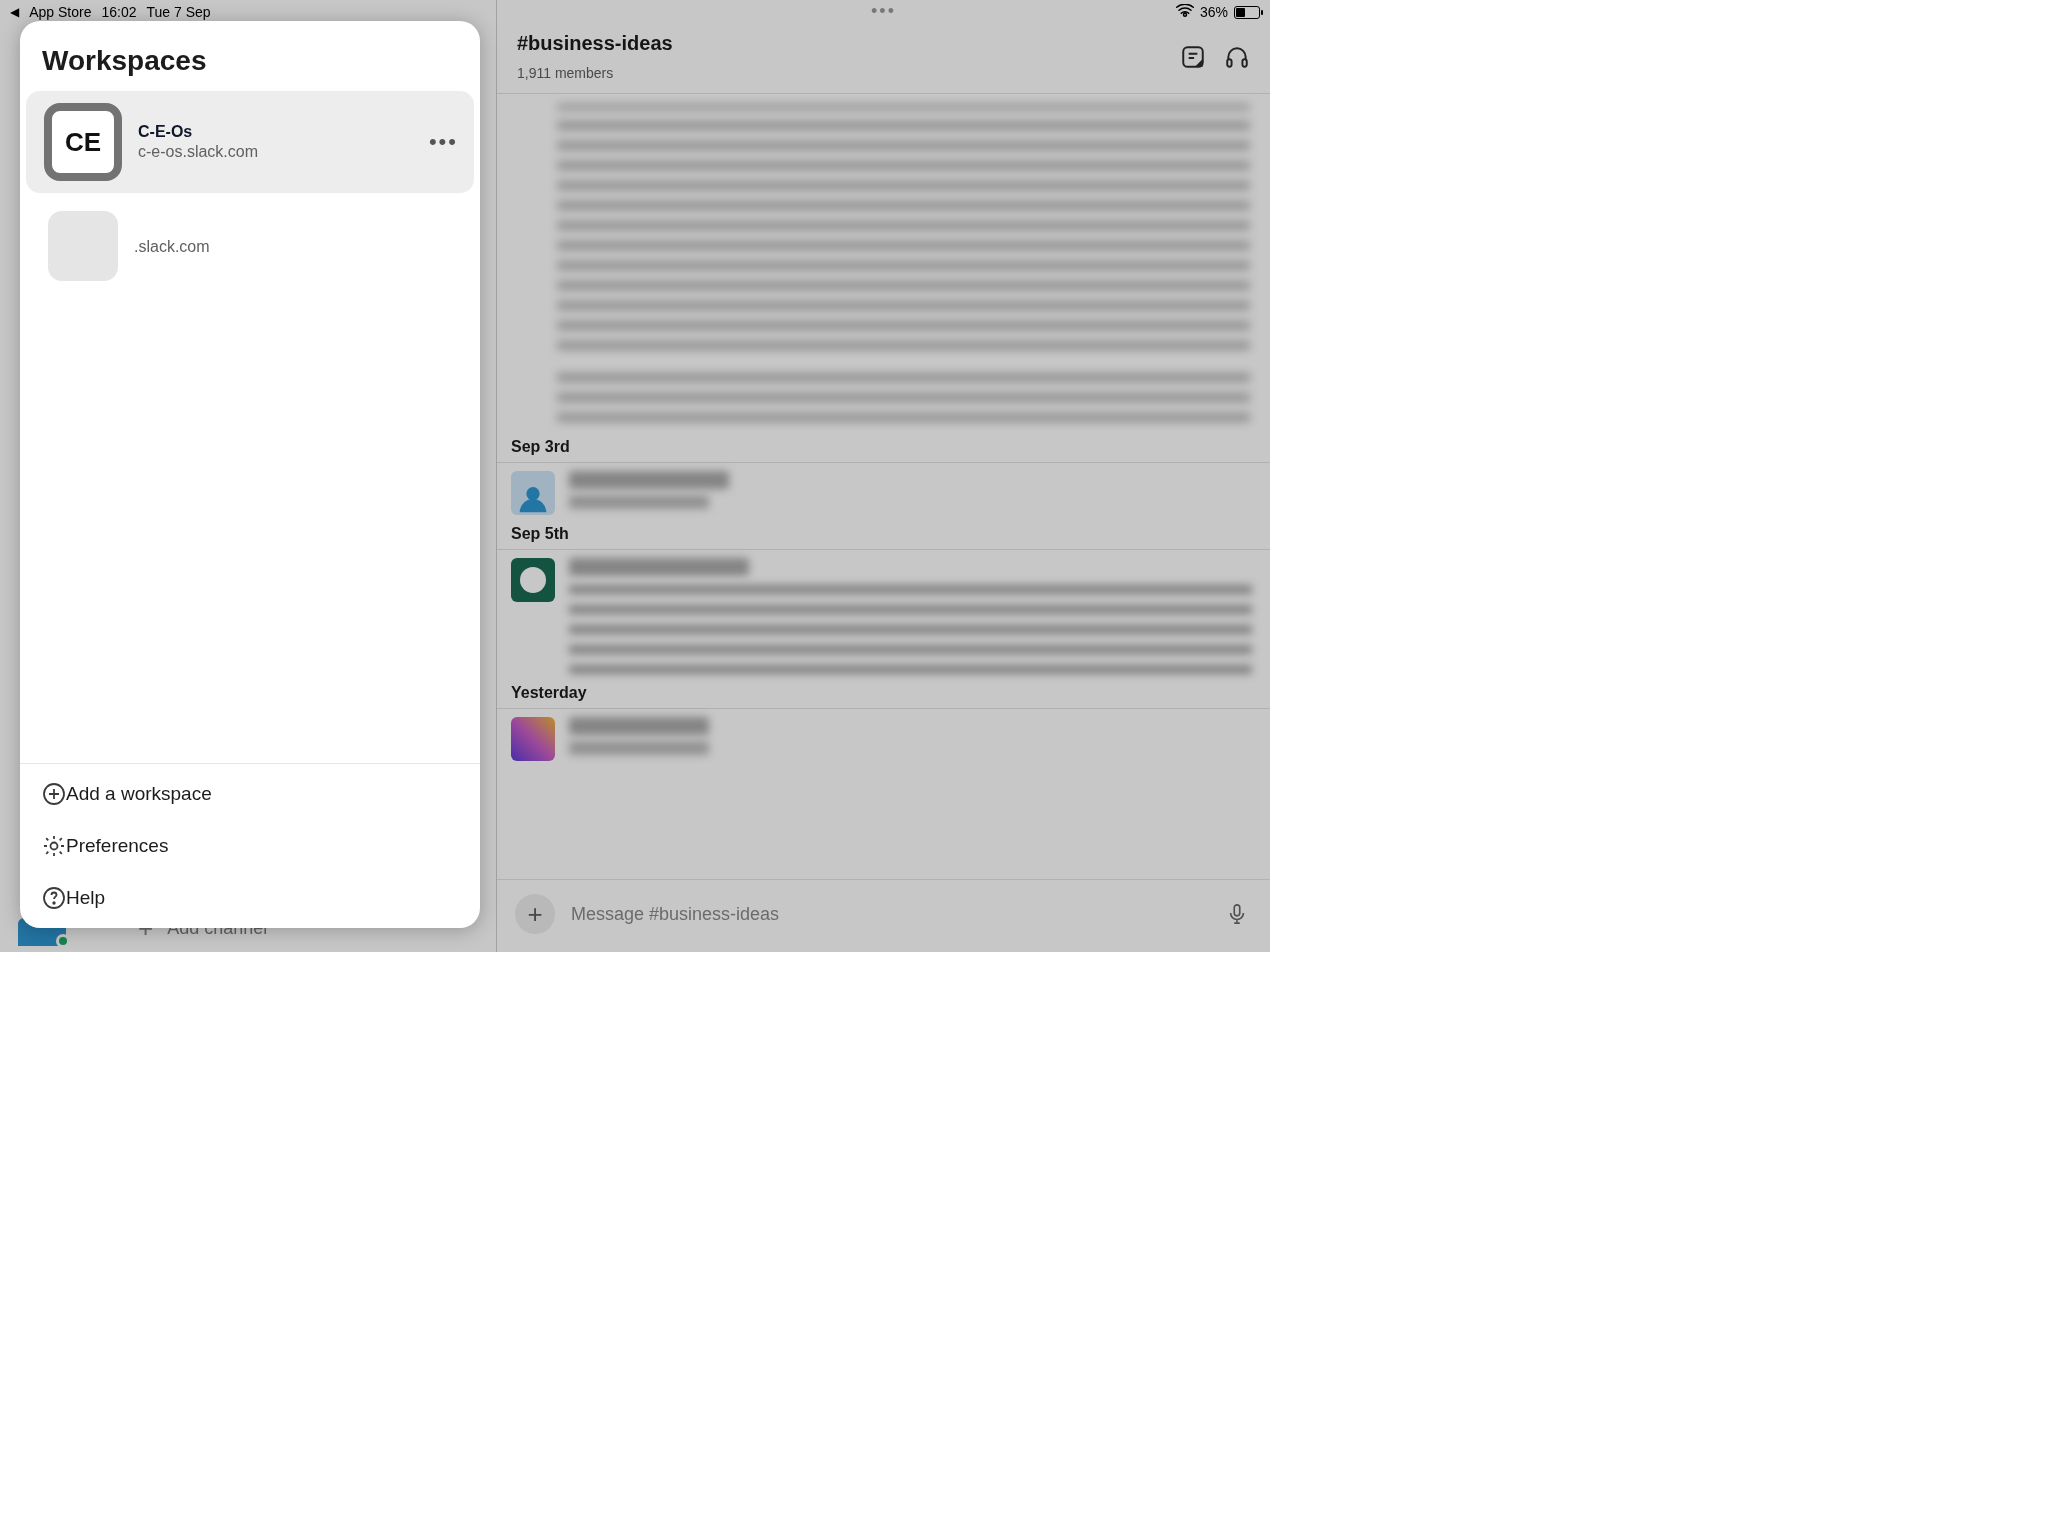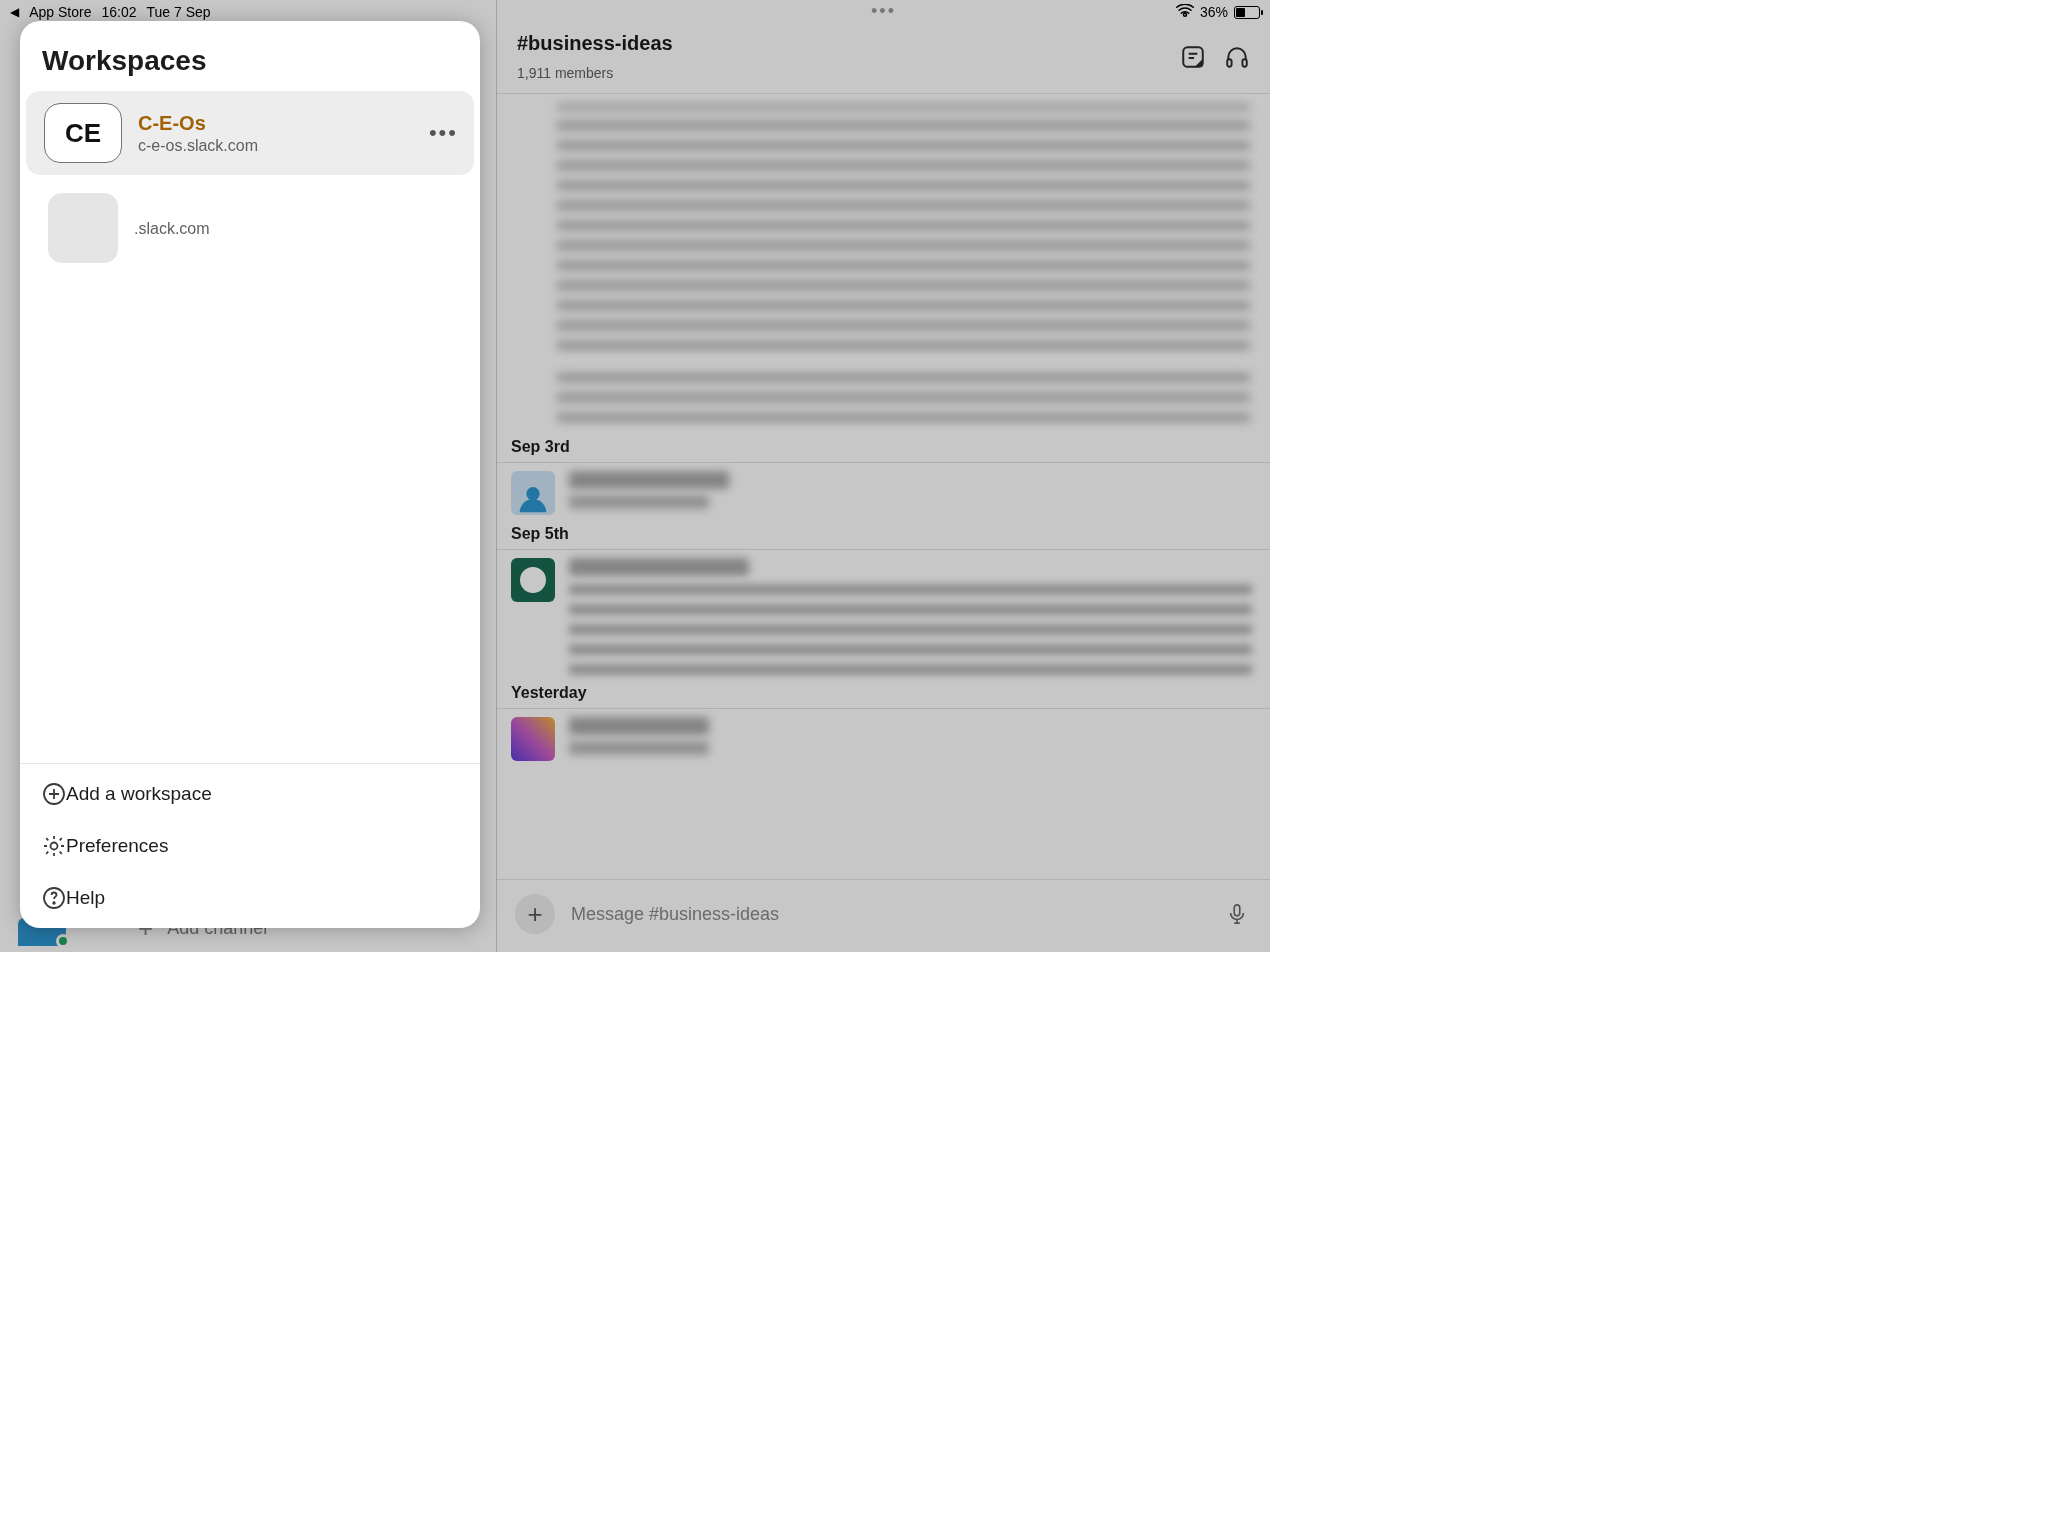--- a/index.html
+++ b/index.html
@@ -154,27 +154,27 @@
     padding:24px 22px 14px 22px;
   }
   .ws-list{padding:0 6px;}
   .ws-item{
     display:flex;align-items:center;gap:16px;
     padding:12px 16px;margin:0 0 6px 0;
     border-radius:14px;
   }
   .ws-item.selected{background:#ededed;}
   .ws-icon{
-    width:78px;height:60px;border-radius:16px;
-    background:#fff;border:1px solid #737373;display:flex;align-items:center;justify-content:center;
+    width:78px;height:78px;border-radius:16px;
+    background:#fff;border:8px solid #737373;display:flex;align-items:center;justify-content:center;
     font-size:26px;font-weight:800;color:#111;margin-left:2px;
   }
   .ws-icon.blank{border:none;background:#e5e5e5;width:70px;height:70px;border-radius:14px;margin-left:6px;}
   .ws-texts{flex:1;}
-  .ws-name{font-size:20px;font-weight:800;color:#a16207;}
+  .ws-name{font-size:16px;font-weight:800;color:#0f172a;}
   .ws-url{font-size:16px;color:#616061;margin-top:2px;}
   .ws-more{font-size:22px;color:#555;letter-spacing:2px;}
   .sheet-footer{
     margin-top:auto;
     border-top:1px solid #e6e6e6;
     padding:4px 0;
   }
   .foot-row{
     display:flex;align-items:center;
     padding:14px 22px;

